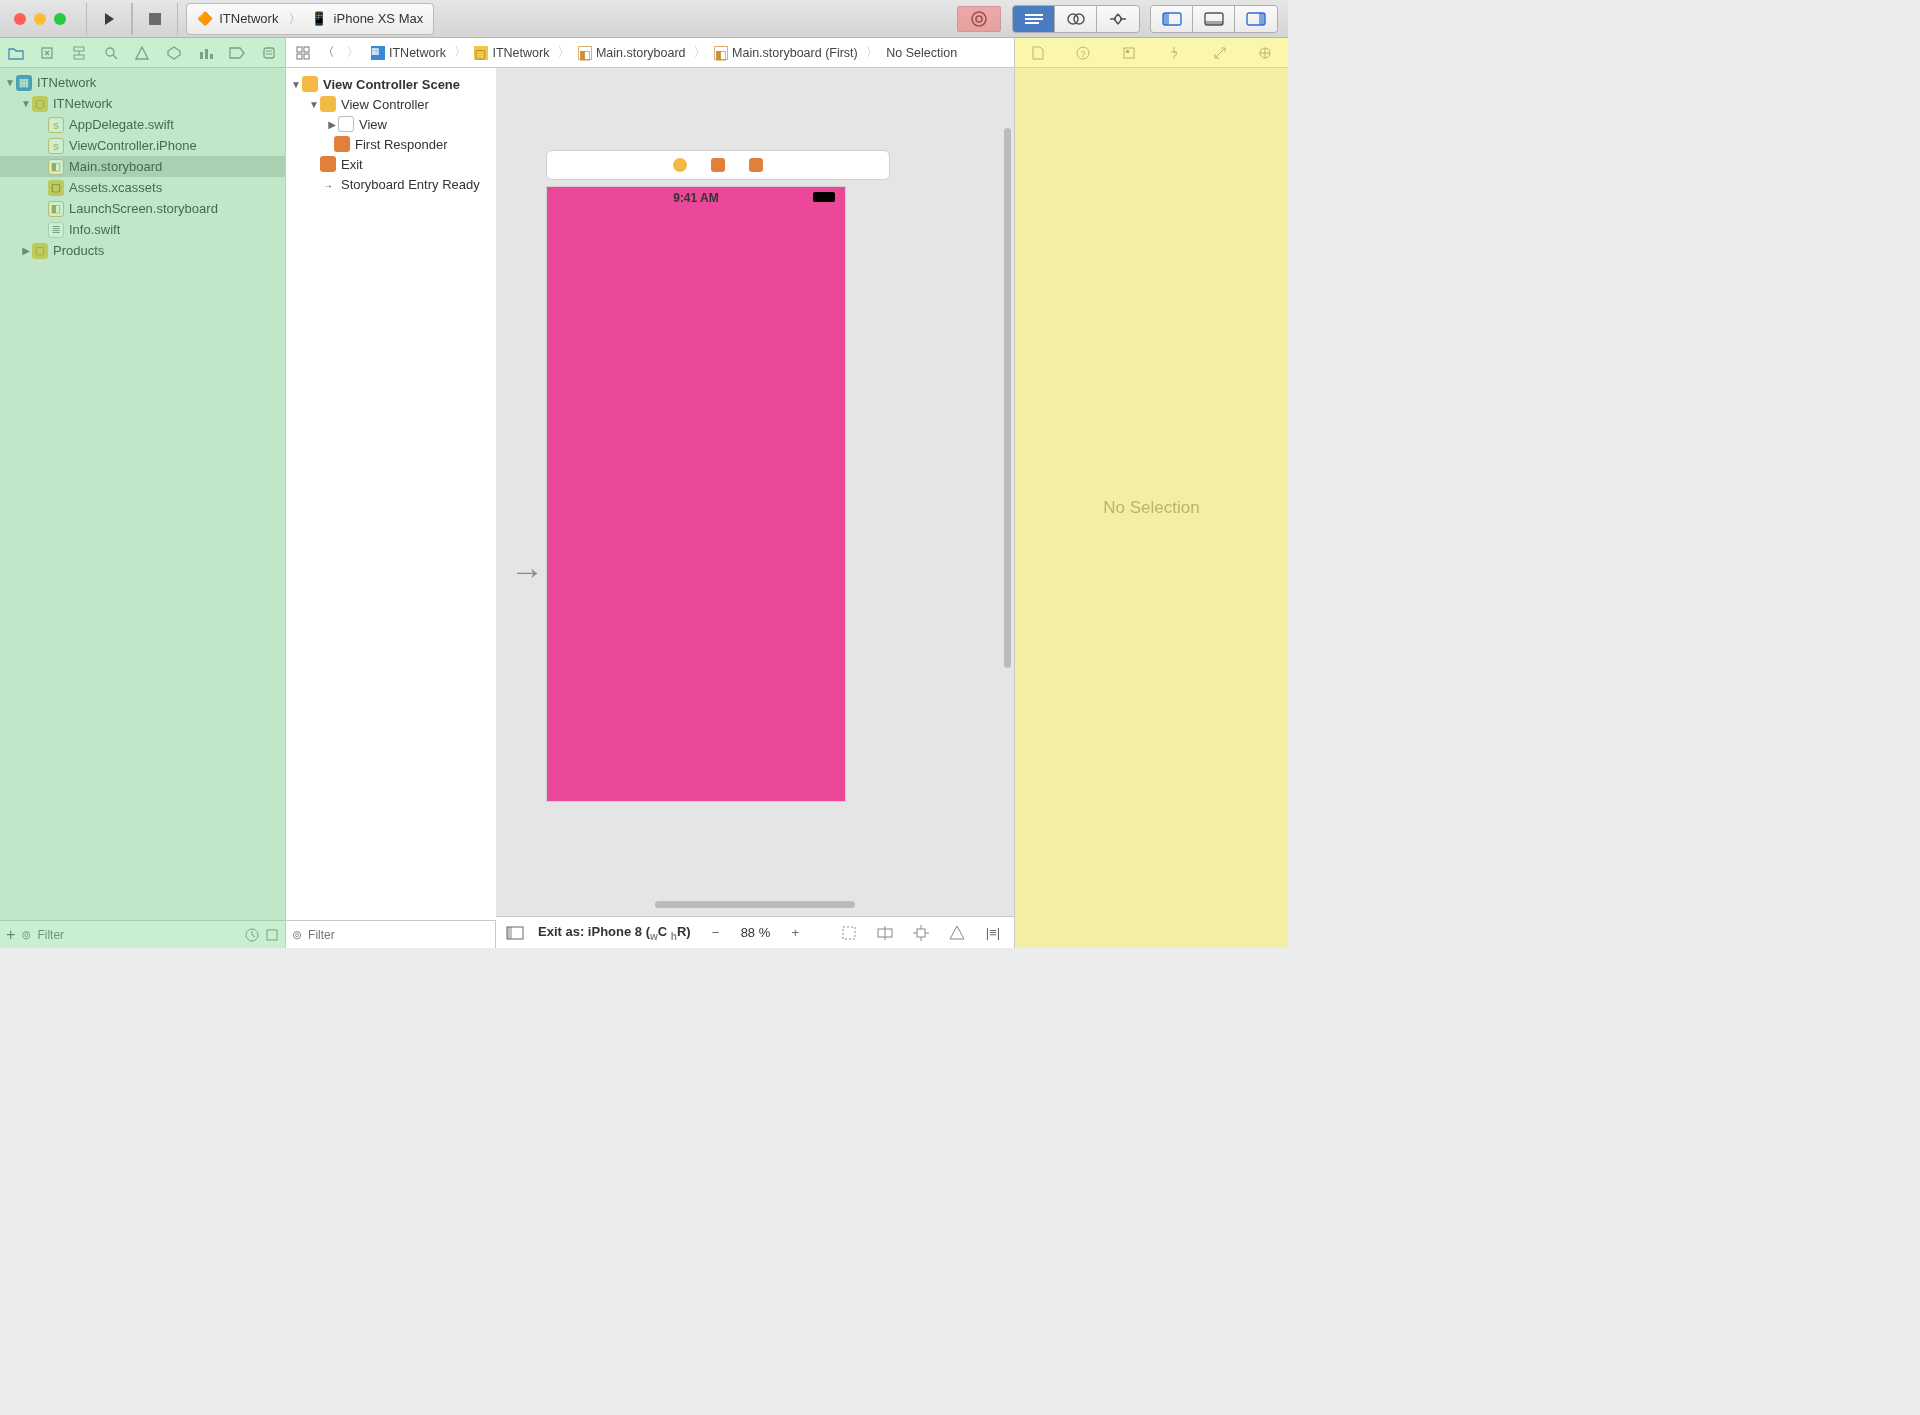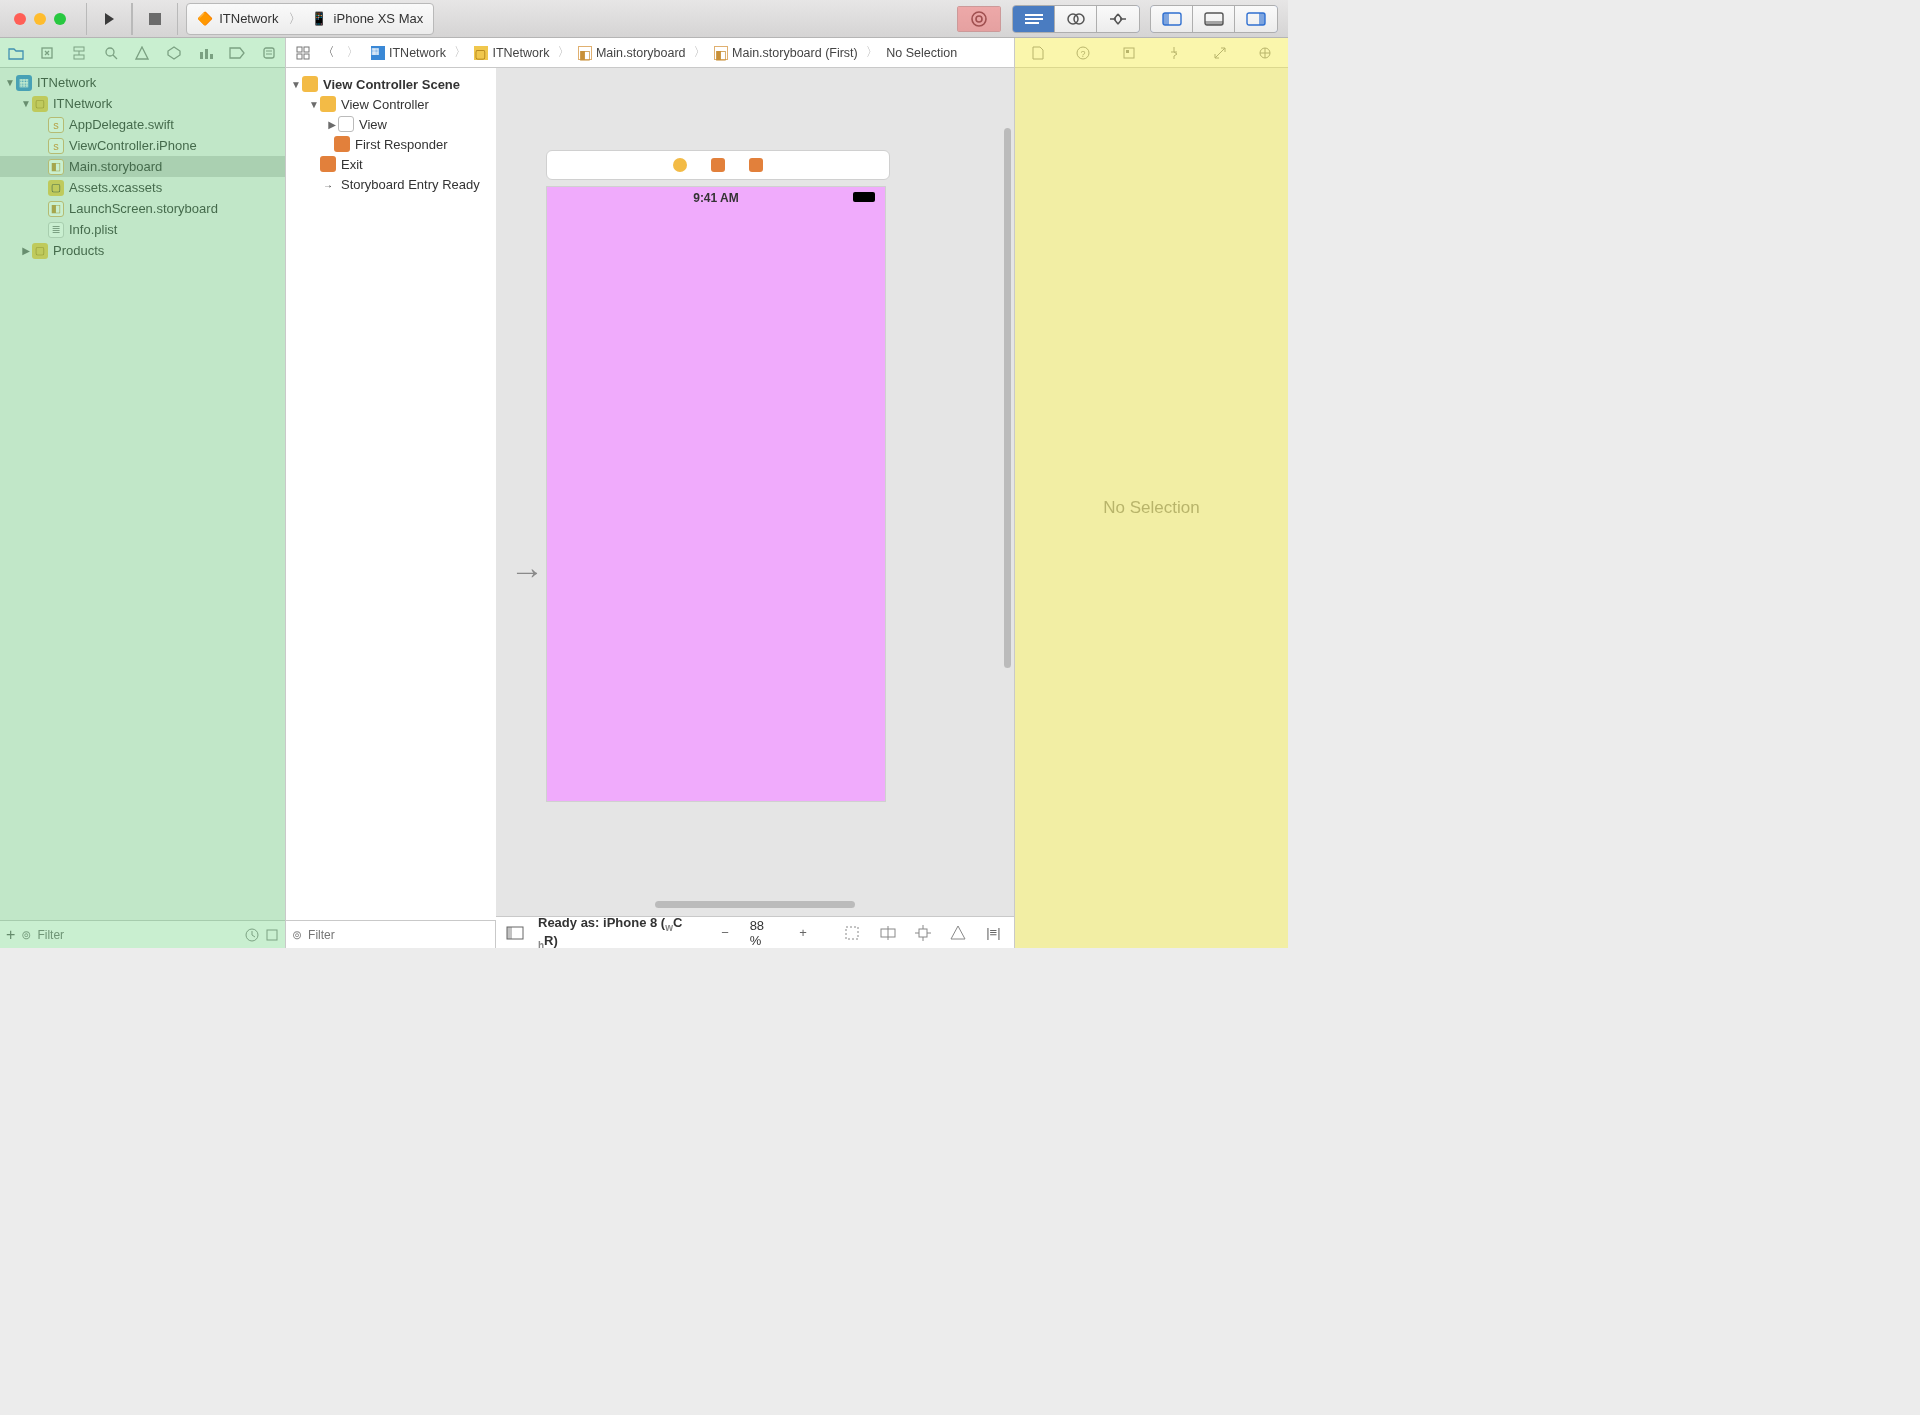--- a/index.html
+++ b/index.html
@@ -56,21 +56,21 @@
 .orow{display:flex;align-items:center;height:20px;cursor:default;}
 .orow .disc{width:12px;text-align:center;color:#6b6b6b;font-size:10px;}
 .orow .oic{width:16px;height:16px;margin-right:5px;border-radius:3px;display:inline-flex;align-items:center;justify-content:center;font-size:10px;}
 .oic-scene{background:#f3bb46;} .oic-vc{background:#f3bb46;border-radius:50%;} .oic-view{background:#fff;border:1px solid #bbb;}
 .oic-first{background:#e2803b;border-radius:3px;} .oic-exit{background:#e2803b;}
 .oic-arrow{color:#333;font-weight:bold;}
 .canvas{flex:1;background:#e5e5e5;position:relative;overflow:hidden;}
 .entry-arrow{position:absolute;left:508px;top:480px;font-size:34px;color:#8a8a8a;}
 .vc-topbar{width:344px;height:30px;background:#fff;border:1px solid #d0d0d0;border-radius:6px;display:flex;align-items:center;justify-content:center;gap:24px;}
 .vc-topbar .dot{width:14px;height:14px;border-radius:50%;}
-.device{position:absolute;left:546px;top:186px;width:340px;height:616px;background:#f0abfc;border:1px solid #d0d0d0;}
+.device{position:absolute;left:546px;top:186px;width:300px;height:616px;background:#ec4899;border:1px solid #d0d0d0;}
 .statusbar{height:22px;display:flex;align-items:center;justify-content:center;font-size:12px;font-weight:600;position:relative;}
 .battery{position:absolute;right:10px;top:5px;width:22px;height:10px;background:#000;border-radius:2px;}
 .scroll-ind{position:absolute;right:3px;top:130px;width:7px;height:560px;background:rgba(0,0,0,.18);border-radius:4px;}
 .scroll-h{position:absolute;left:50%;transform:translateX(-50%);bottom:8px;width:200px;height:7px;background:rgba(0,0,0,.18);border-radius:4px;}
 .canvas-bottom{height:32px;background:#fff;border-top:1px solid #c9c9c9;display:flex;align-items:center;padding:0 10px;font-size:13px;gap:14px;}
 .canvas-bottom .spacer{flex:1;}
 .zbtn{width:22px;height:22px;display:flex;align-items:center;justify-content:center;color:#666;}
 .outline-bottom{height:28px;border-top:1px solid #c9c9c9;background:#fff;display:flex;align-items:center;gap:6px;padding:0 6px;font-size:12px;color:#8a8a8a;}
 .outline-bottom input{flex:1;border:none;outline:none;font-size:12px;background:transparent;}
 .outline-wrap{display:flex;flex-direction:column;width:210px;border-right:1px solid #c9c9c9;background:#fff;}
@@ -254,21 +254,21 @@
       <div class="row" style="padding-left:48px;">
         <span class="ic ic-assets">▢</span>
         <span>Assets.xcassets</span>
       </div>
       <div class="row" style="padding-left:48px;">
         <span class="ic ic-story">◧</span>
         <span>LaunchScreen.storyboard</span>
       </div>
       <div class="row" style="padding-left:48px;">
         <span class="ic ic-plist">≣</span>
-        <span>Info.plist</span>
+        <span>Info.swift</span>
       </div>
       <div class="row" style="padding-left:20px;">
         <span class="disc">▶</span>
         <span class="ic ic-folder">▢</span>
         <span>Products</span>
       </div>
     </div>
 
     <div class="nav-bottom">
       <span style="font-size:16px;color:#666;">+</span>
@@ -380,21 +380,21 @@
           <div class="scroll-h"></div>
         </div>
         <div class="canvas-bottom">
           <span>
               <svg width="18" height="14" viewBox="0 0 18 14">
                 <rect x="1" y="1" width="16" height="12" fill="none" stroke="#666"></rect>
                 <rect x="1" y="1" width="5" height="12" fill="#666" opacity=".4"></rect>
               </svg>
             </span>
           <span style="font-weight:600;">
-            <span>Ready as: </span><span>iPhone 8</span>
+            <span>Exit as: </span><span>iPhone 8</span>
             (<span class="sub">w</span><span>C </span><span class="sub">h</span><span>R</span>)
           </span>
           <span class="zbtn">−</span>
           <span>88 %</span>
           <span class="zbtn">+</span>
           <span class="spacer"></span>
           <span class="zbtn">
               <svg width="16" height="16" viewBox="0 0 16 16">
                 <rect x="2" y="2" width="12" height="12" fill="none" stroke="#888" stroke-dasharray="2 2"></rect>
               </svg>

